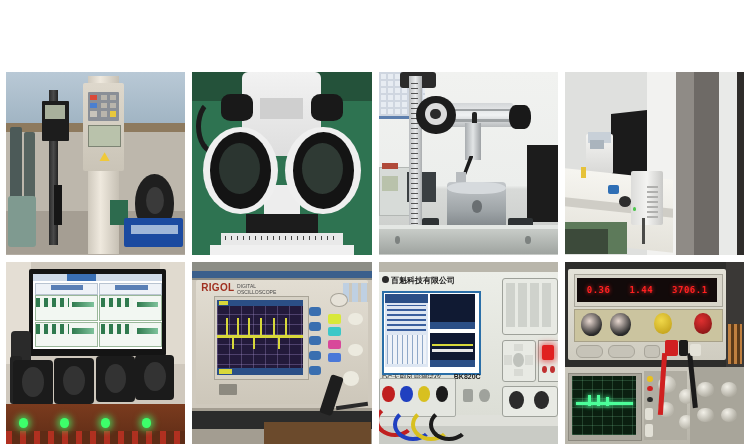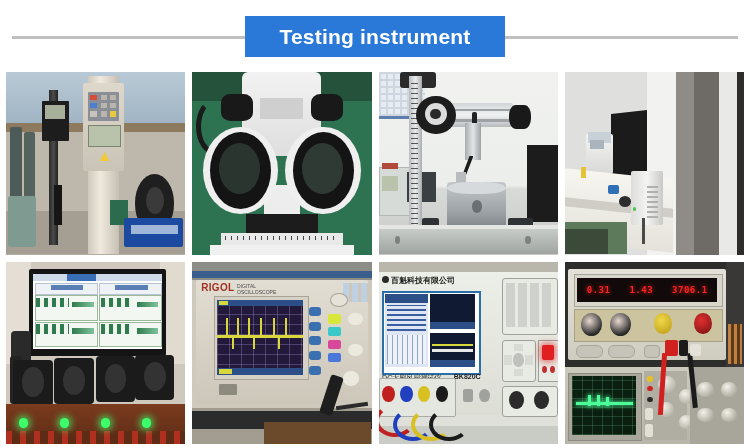--- a/index.html
+++ b/index.html
@@ -381,27 +381,20 @@
   .c8-rknob3   { left: 74%; top: 80%; width: 9%; height: 8%; background: radial-gradient(circle at 38% 32%,#f2f0e8,#b0ada2 72%); border-radius: 50%; }
   .c8-rknob4   { left: 87%; top: 80%; width: 9%; height: 8%; background: radial-gradient(circle at 38% 32%,#f2f0e8,#b0ada2 72%); border-radius: 50%; }
   .c8-right    { left: 90%; top: 0; width: 10%; height: 58%; background: #3a3836; }
   .c8-rtool    { left: 91%; top: 34%; width: 8%; height: 22%; background: repeating-linear-gradient(90deg,#c08040 0 3px,#5a3a1a 3px 6px); }
 </style>
 </head>
 <body>
 
 <div class="page">
 
-  <div class="header">
-    <div class="header-rule left"></div>
-    <div class="header-rule right"></div>
-    <div class="header-banner">
-      <span class="header-banner-title">Testing instrument</span>
-    </div>
-  </div>
 
   <div class="gallery">
 
     <div class="cell">
       <div class="photo">
         <div class="ph c1-bg"></div>
         <div class="ph c1-wall"></div>
         <div class="ph c1-shelf"></div>
         <div class="ph c1-wall2"></div>
         <div class="ph c1-bench"></div>
@@ -668,22 +661,22 @@
 
     <div class="cell">
       <div class="photo">
         <div class="ph c8-bg"></div>
         <div class="ph c8-right"></div>
         <div class="ph c8-rtool"></div>
         <div class="ph c8-psu"></div>
         <div class="ph c8-ledfr"></div>
         <div class="ph c8-led"></div>
         <div class="ph c8-digits">
-          <span>0.31</span>
-          <span>1.43</span>
+          <span>0.36</span>
+          <span>1.44</span>
           <span>3706.1</span>
         </div>
         <div class="ph c8-ctrlbar"></div>
         <div class="ph c8-knob1"></div>
           <div class="ph c8-knob2"></div>
         <div class="ph c8-knob3"></div>
           <div class="ph c8-knob4"></div>
         <div class="ph c8-foot1"></div>
           <div class="ph c8-foot2"></div>
           <div class="ph c8-foot3"></div>

